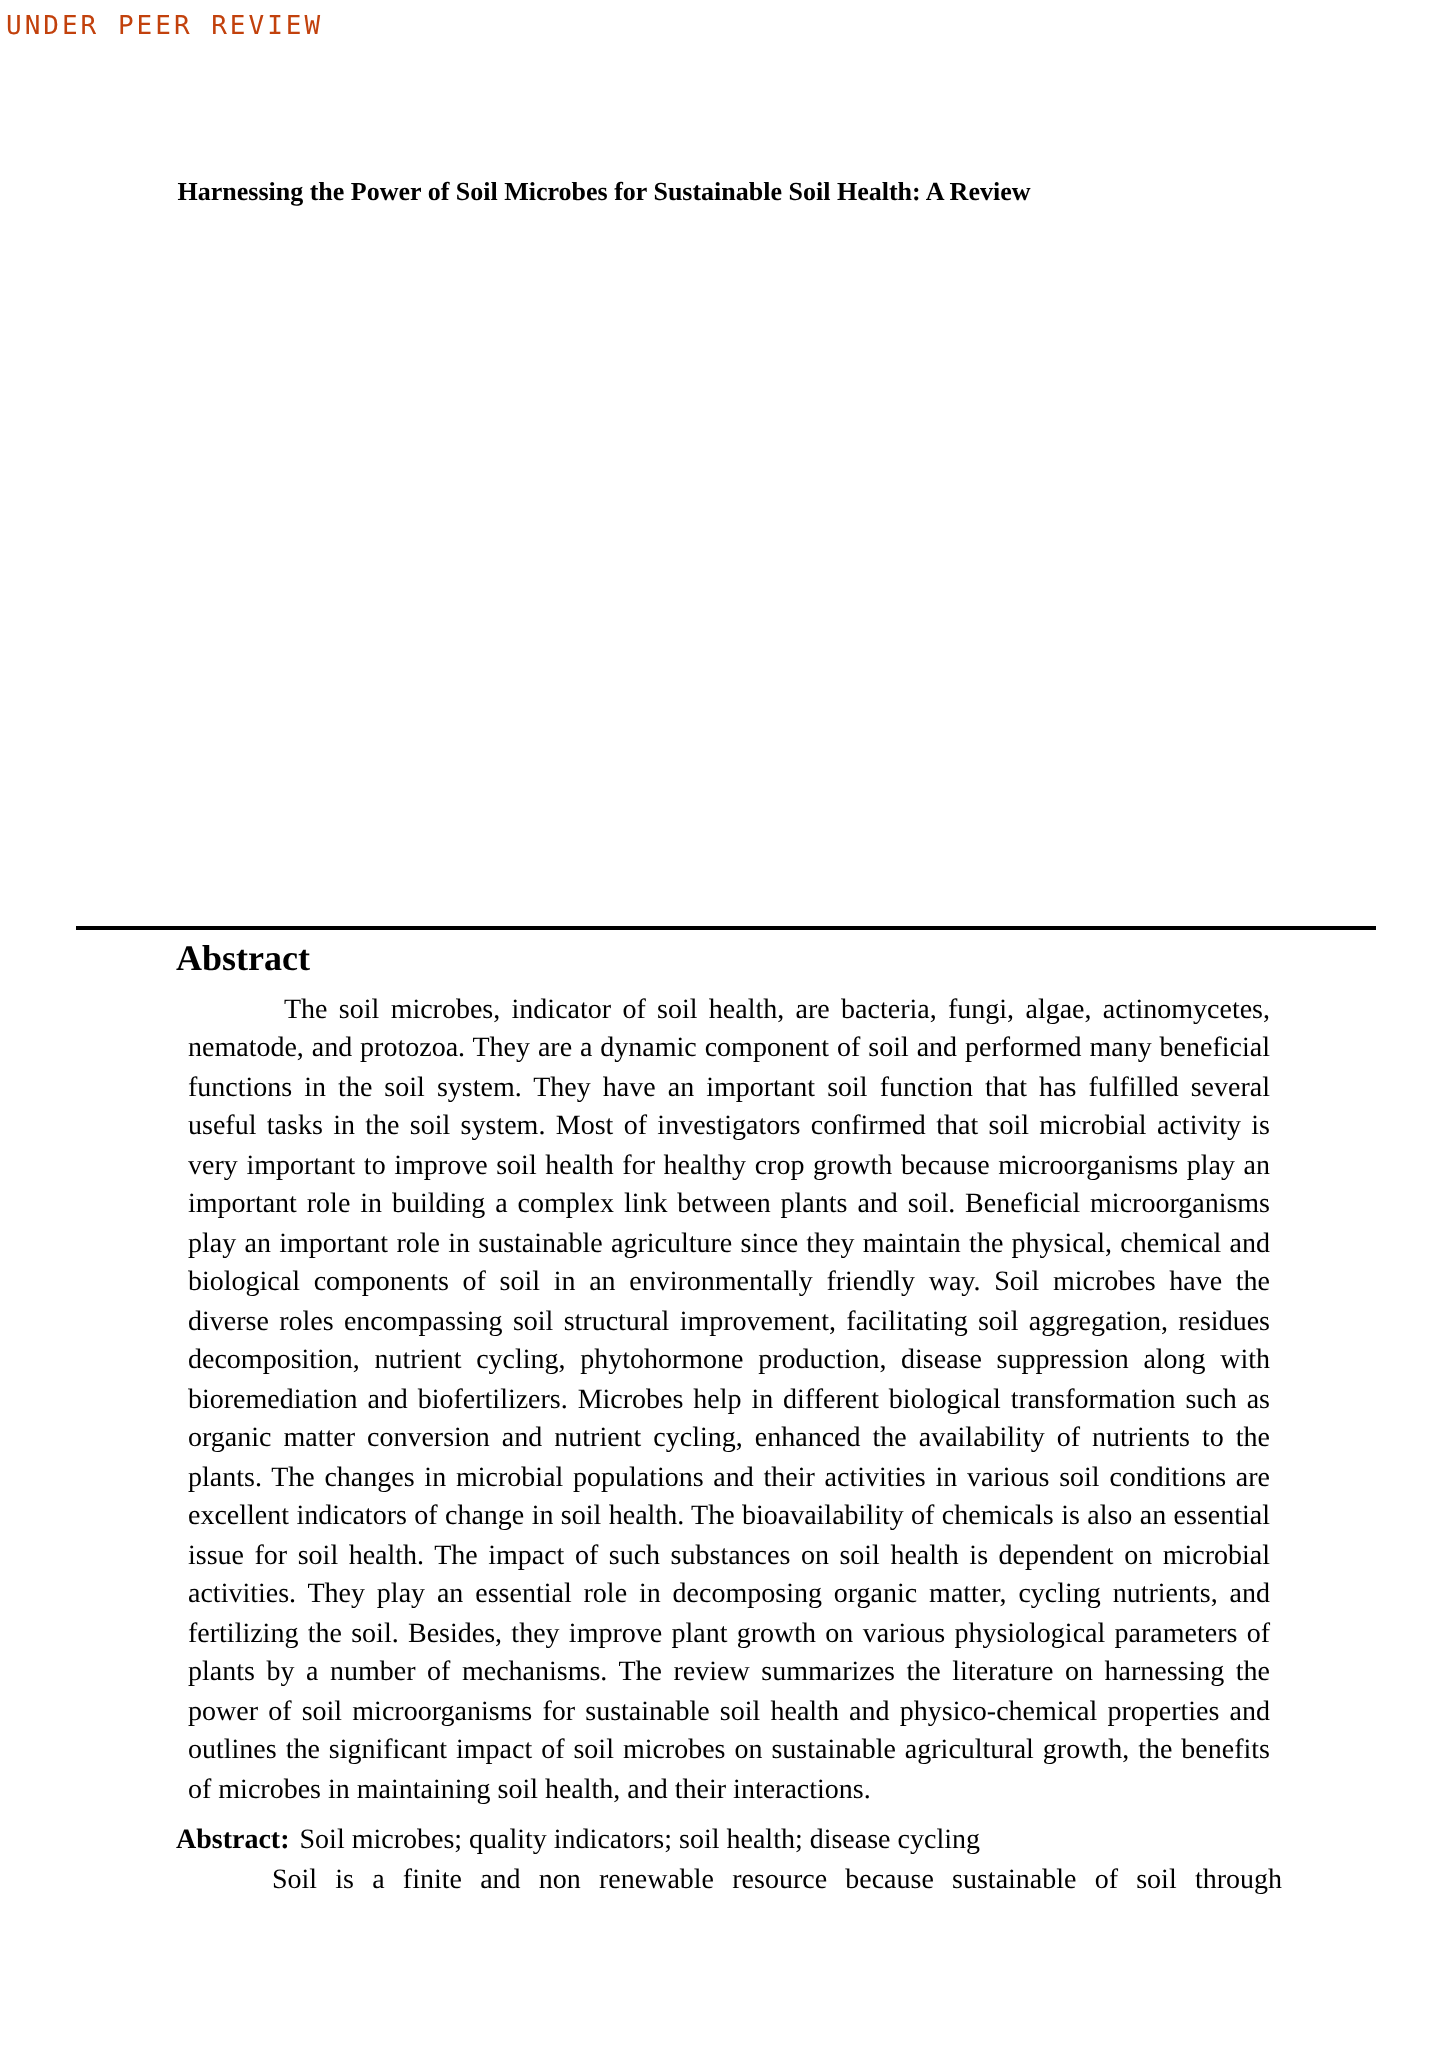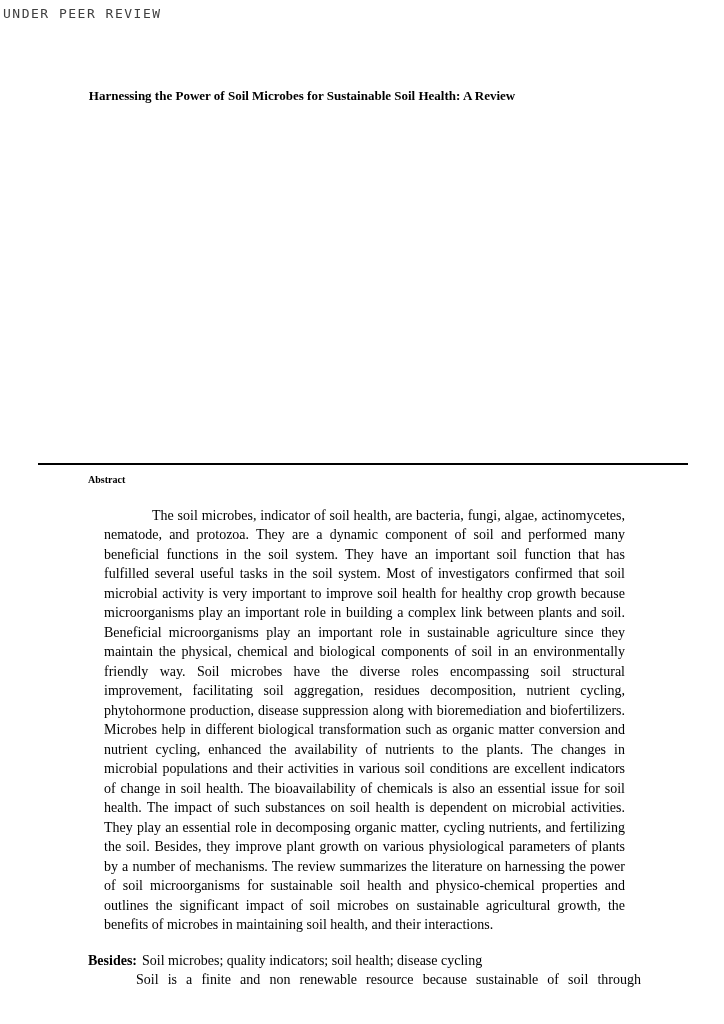--- a/index.html
+++ b/index.html
@@ -16,21 +16,21 @@
     color: #000000;
     overflow: hidden;
   }
   .watermark {
     position: absolute;
     top: 6px;
     left: 3px;
     font-family: "DejaVu Sans Mono", monospace;
     font-size: 13px;
     letter-spacing: 1.5px;
-    color: #404040;
+    color: #c2410c;
     white-space: nowrap;
   }
   .title {
     position: absolute;
     top: 88px;
     left: 0;
     width: 604px;
     margin: 0;
     text-align: center;
     font-size: 13px;
@@ -50,25 +50,25 @@
     position: absolute;
     top: 470px;
     left: 88px;
     width: 553px;
     font-size: 14px;
     line-height: 19.5px;
   }
   .section-heading {
     font-weight: bold;
     margin: 0;
-    font-size: 10px;
+    font-size: 18px;
     line-height: 19.5px;
   }
   .body-paragraph {
-    margin: 16px;
+    margin: 6px;
     text-align: justify;
     text-indent: 48px;
   }
   .keywords-line {
     margin: 0;
     text-align: left;
   }
   .keywords-label {
     font-weight: bold;
     padding-right: 5px;
@@ -94,20 +94,20 @@
 
   <div class="separator"></div>
 
   <div class="content">
 
     <div class="section-heading">Abstract</div>
 
     <p class="body-paragraph">The soil microbes, indicator of soil health, are bacteria, fungi, algae, actinomycetes, nematode, and protozoa. They are a dynamic component of soil and performed many beneficial functions in the soil system. They have an important soil function that has fulfilled several useful tasks in the soil system. Most of investigators confirmed that soil microbial activity is very important to improve soil health for healthy crop growth because microorganisms play an important role in building a complex link between plants and soil. Beneficial microorganisms play an important role in sustainable agriculture since they maintain the physical, chemical and biological components of soil in an environmentally friendly way. Soil microbes have the diverse roles encompassing soil structural improvement, facilitating soil aggregation, residues decomposition, nutrient cycling, phytohormone production, disease suppression along with bioremediation and biofertilizers. Microbes help in different biological transformation such as organic matter conversion and nutrient cycling, enhanced the availability of nutrients to the plants. The changes in microbial populations and their activities in various soil conditions are excellent indicators of change in soil health. The bioavailability of chemicals is also an essential issue for soil health. The impact of such substances on soil health is dependent on microbial activities. They play an essential role in decomposing organic matter, cycling nutrients, and fertilizing the soil. Besides, they improve plant growth on various physiological parameters of plants by a number of mechanisms. The review summarizes the literature on harnessing the power of soil microorganisms for sustainable soil health and physico-chemical properties and outlines the significant impact of soil microbes on sustainable agricultural growth, the benefits of microbes in maintaining soil health, and their interactions.</p>
 
     <p class="keywords-line">
-      <span class="keywords-label">Besides:</span><span>Soil microbes; quality indicators; soil health; disease cycling</span>
+      <span class="keywords-label">Abstract:</span><span>Soil microbes; quality indicators; soil health; disease cycling</span>
     </p>
 
 
     <p class="intro-paragraph">Soil is a finite and non renewable resource because sustainable of soil through</p>
 
   </div>
 </div>
 
 </body></html>

